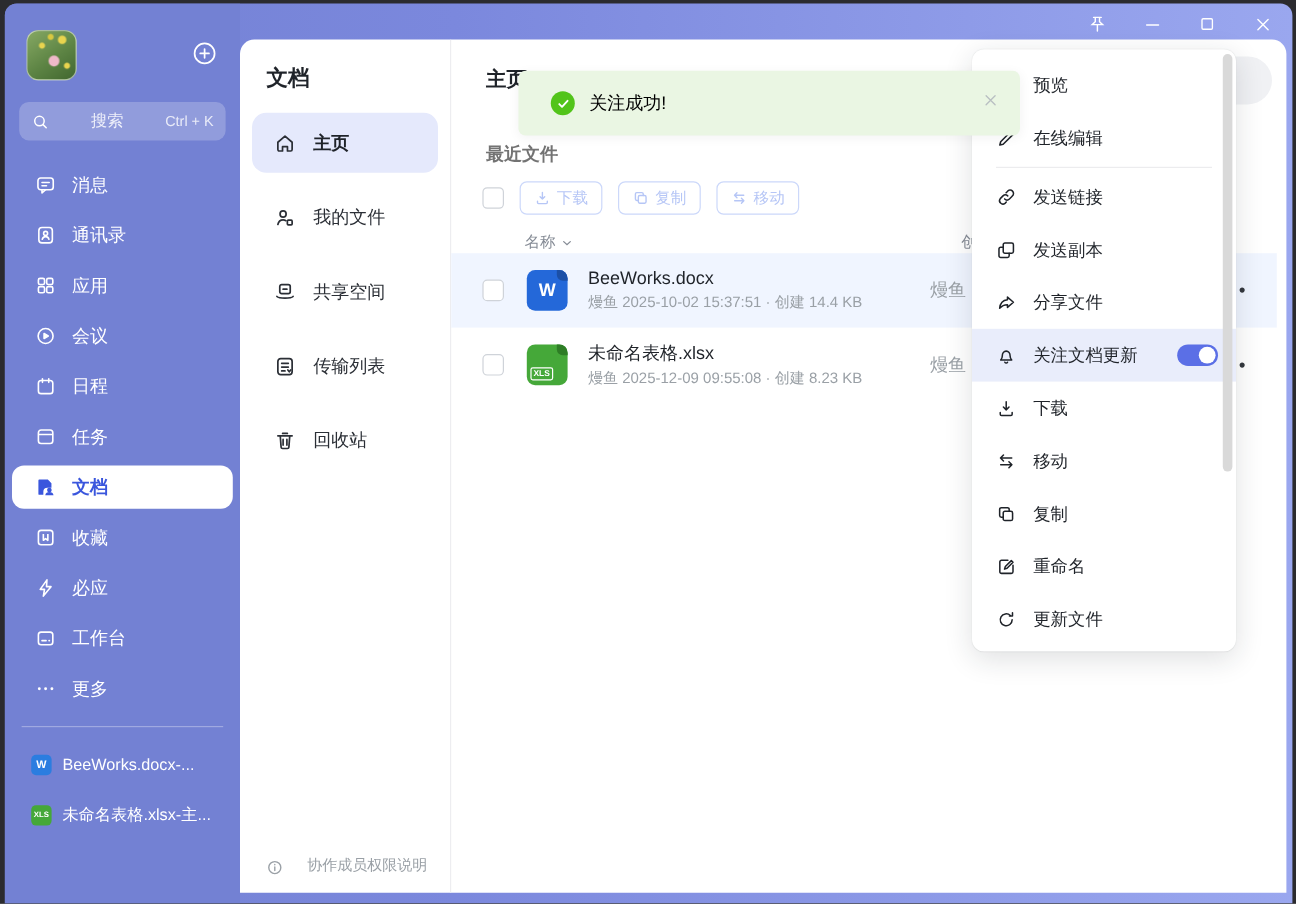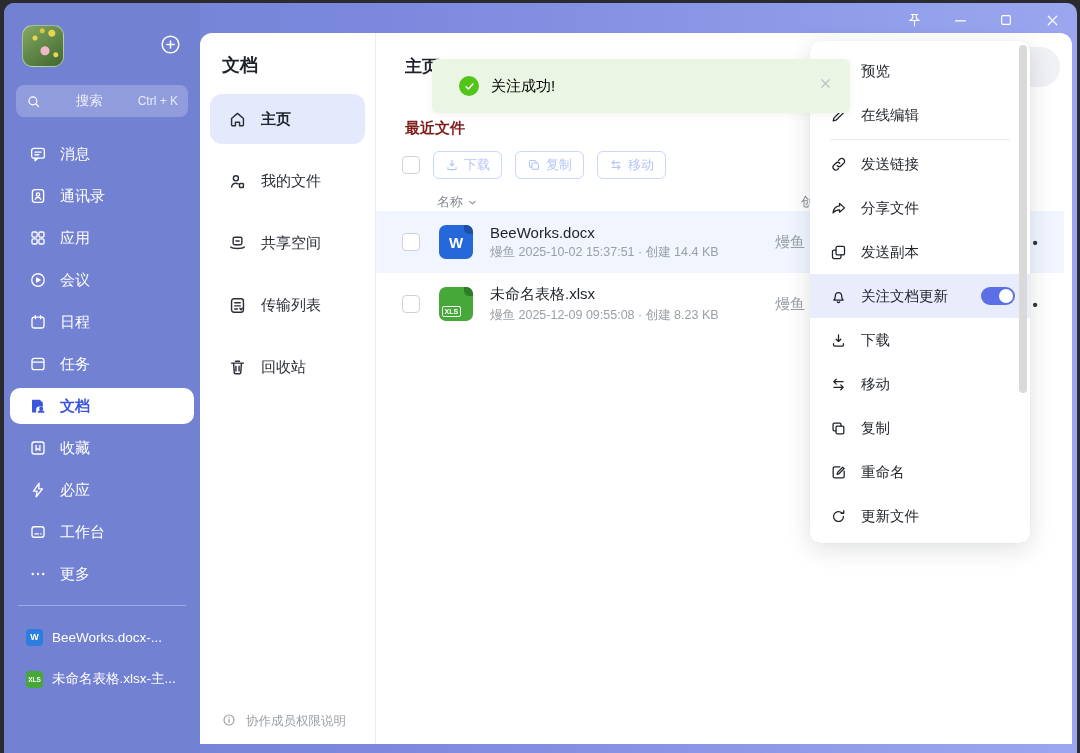--- a/index.html
+++ b/index.html
@@ -37,24 +37,24 @@
   .mini-ficon.w{background:#2b7de0;}
   .mini-ficon.x{background:#45a839;font-size:6.5px;}
   
   .content{position:absolute;left:196px;top:30px;width:872px;height:711px;background:#fff;
     border-radius:12px 12px 0 0;display:flex;overflow:hidden;}
   .doc-sidebar{width:175px;border-right:1px solid #ededf0;position:relative;flex:none;}
   .doc-title{font-size:18px;font-weight:700;color:#1f2329;margin:20px 0 0 22px;}
   .doc-nav{margin-top:17px;}
   .doc-item{height:62px;display:flex;align-items:center;gap:14px;padding-left:28px;font-size:15px;color:#2b2f36;cursor:default;}
   .doc-item.sel{height:50px;margin:0 10px 6px 10px;border-radius:12px;background:#e5e9fc;padding-left:18px;font-weight:600;color:#1f2329;}
-  .doc-footer{position:absolute;left:22px;bottom:14px;display:flex;align-items:flex-start;gap:10px;color:#9aa0a6;font-size:12.5px;}
+  .doc-footer{position:absolute;left:22px;bottom:14px;display:flex;align-items:flex-end;gap:20px;color:#9aa0a6;font-size:12.5px;}
   .main{flex:1;position:relative;}
   .main-title{font-size:17px;font-weight:700;color:#1f2329;margin:22px 0 0 29px;}
-  .section-title{font-size:15px;font-weight:700;color:#7f1d1d;margin:41px 0 0 29px;}
+  .section-title{font-size:15px;font-weight:700;color:#737373;margin:41px 0 0 29px;}
   .toolbar{display:flex;align-items:center;gap:8px;margin:13px 0 0 26px;height:28px;}
   .checkbox{width:16px;height:16px;border:1.5px solid #cfd3d9;border-radius:4px;background:#fff;flex:none;}
   .ghost-btn{display:flex;align-items:center;gap:5px;height:28px;padding:0 11px;border:1px solid #ccd8fa;
     border-radius:6px;color:#b6c6f6;font-size:13px;background:#fff;margin-left:5px;}
   .thead{display:flex;align-items:center;margin:14px 0 0 26px;height:18px;color:#858b95;font-size:13px;position:relative;}
   .thead .h-name{margin-left:35px;display:flex;align-items:center;gap:4px;}
   .thead .h-creator{position:absolute;left:399px;}
   .trow{height:62px;display:flex;align-items:center;margin:0 8px 0 0;padding-left:26px;position:relative;}
   .trow.hl{background:#f0f5ff;}
   .trow .ficonwrap{margin-left:19px;}
@@ -373,31 +373,31 @@
     </div>
     <div class="menu-div"></div>
     <div class="menu-item">
       <svg class="ic" width="17" height="17" viewBox="0 0 24 24" fill="none" stroke="#1f2329" stroke-width="1.8" stroke-linecap="round" stroke-linejoin="round">
             <path d="M10.2 13.8a4 4 0 0 0 5.6 0l3.2-3.2a4 4 0 1 0-5.6-5.6l-1.5 1.5"></path>
             <path d="M13.8 10.2a4 4 0 0 0-5.6 0L5 13.4A4 4 0 0 0 10.6 19l1.5-1.5"></path>
           </svg>
       <span>发送链接</span>
     </div>
     <div class="menu-item">
+      <svg class="ic" width="17" height="17" viewBox="0 0 24 24" fill="none" stroke="#1f2329" stroke-width="1.8" stroke-linecap="round" stroke-linejoin="round">
+            <rect x="8.5" y="3.5" width="12" height="12" rx="2"></rect>
+            <path d="M15.5 15.5v3a2 2 0 0 1-2 2h-8a2 2 0 0 1-2-2v-8a2 2 0 0 1 2-2h3"></path>
+          </svg>
+      <span>发送副本</span>
+    </div>
+    <div class="menu-item">
       <svg class="ic" width="17" height="17" viewBox="0 0 24 24" fill="none" stroke="#1f2329" stroke-width="1.8" stroke-linejoin="round">
             <path d="M13.5 5v3.2C7.6 8.8 4.8 13 4.3 18.3c2.4-2.9 5.3-4.3 9.2-4.3v3.2l7-6.1z"></path>
           </svg>
       <span>分享文件</span>
-    </div>
-    <div class="menu-item">
-      <svg class="ic" width="17" height="17" viewBox="0 0 24 24" fill="none" stroke="#1f2329" stroke-width="1.8" stroke-linecap="round" stroke-linejoin="round">
-            <rect x="8.5" y="3.5" width="12" height="12" rx="2"></rect>
-            <path d="M15.5 15.5v3a2 2 0 0 1-2 2h-8a2 2 0 0 1-2-2v-8a2 2 0 0 1 2-2h3"></path>
-          </svg>
-      <span>发送副本</span>
     </div>
     <div class="menu-item hl">
       <svg class="ic" width="17" height="17" viewBox="0 0 24 24" fill="none" stroke="#1f2329" stroke-width="1.8" stroke-linecap="round" stroke-linejoin="round">
             <path d="M5.5 17h13c-1.3-1.3-1.9-2.1-1.9-4.7 0-3.2-1.9-5.8-4.6-5.8s-4.6 2.6-4.6 5.8c0 2.6-.6 3.4-1.9 4.7z"></path>
             <path d="M10.4 19.6a1.8 1.8 0 0 0 3.2 0"></path>
           </svg>
       <span>关注文档更新</span>
       <span class="toggle"></span>
     </div>
     <div class="menu-item">

